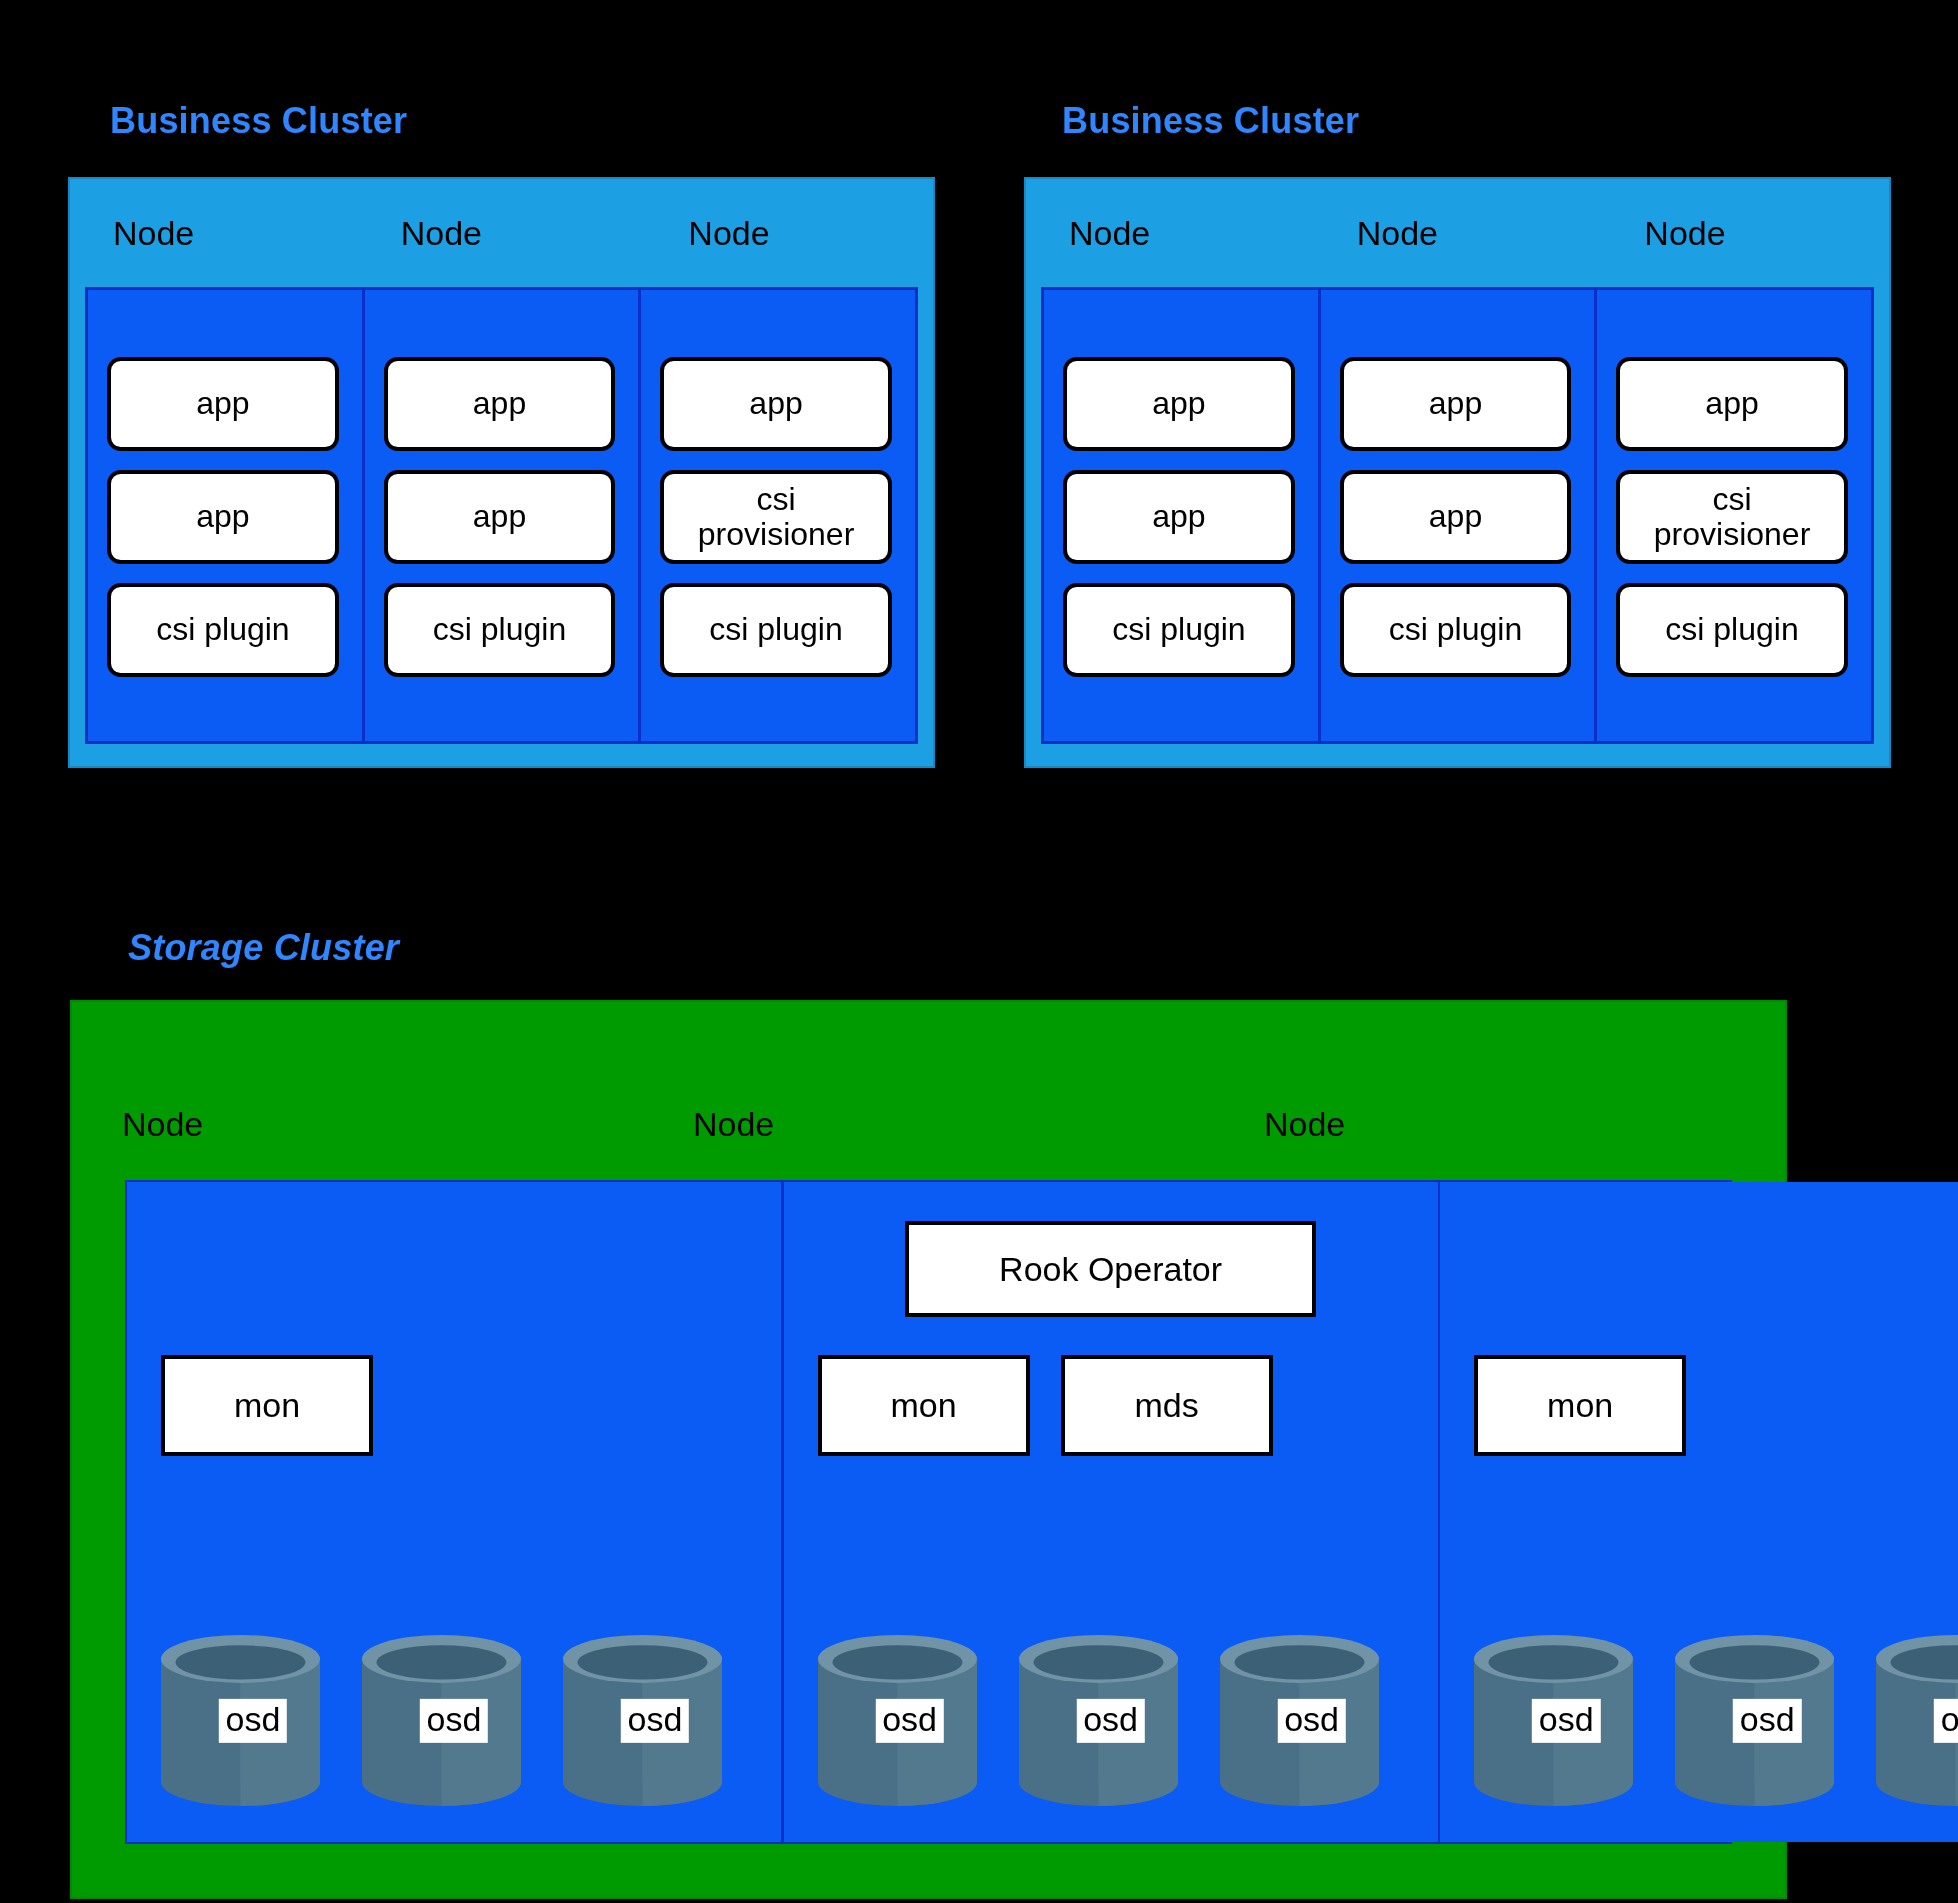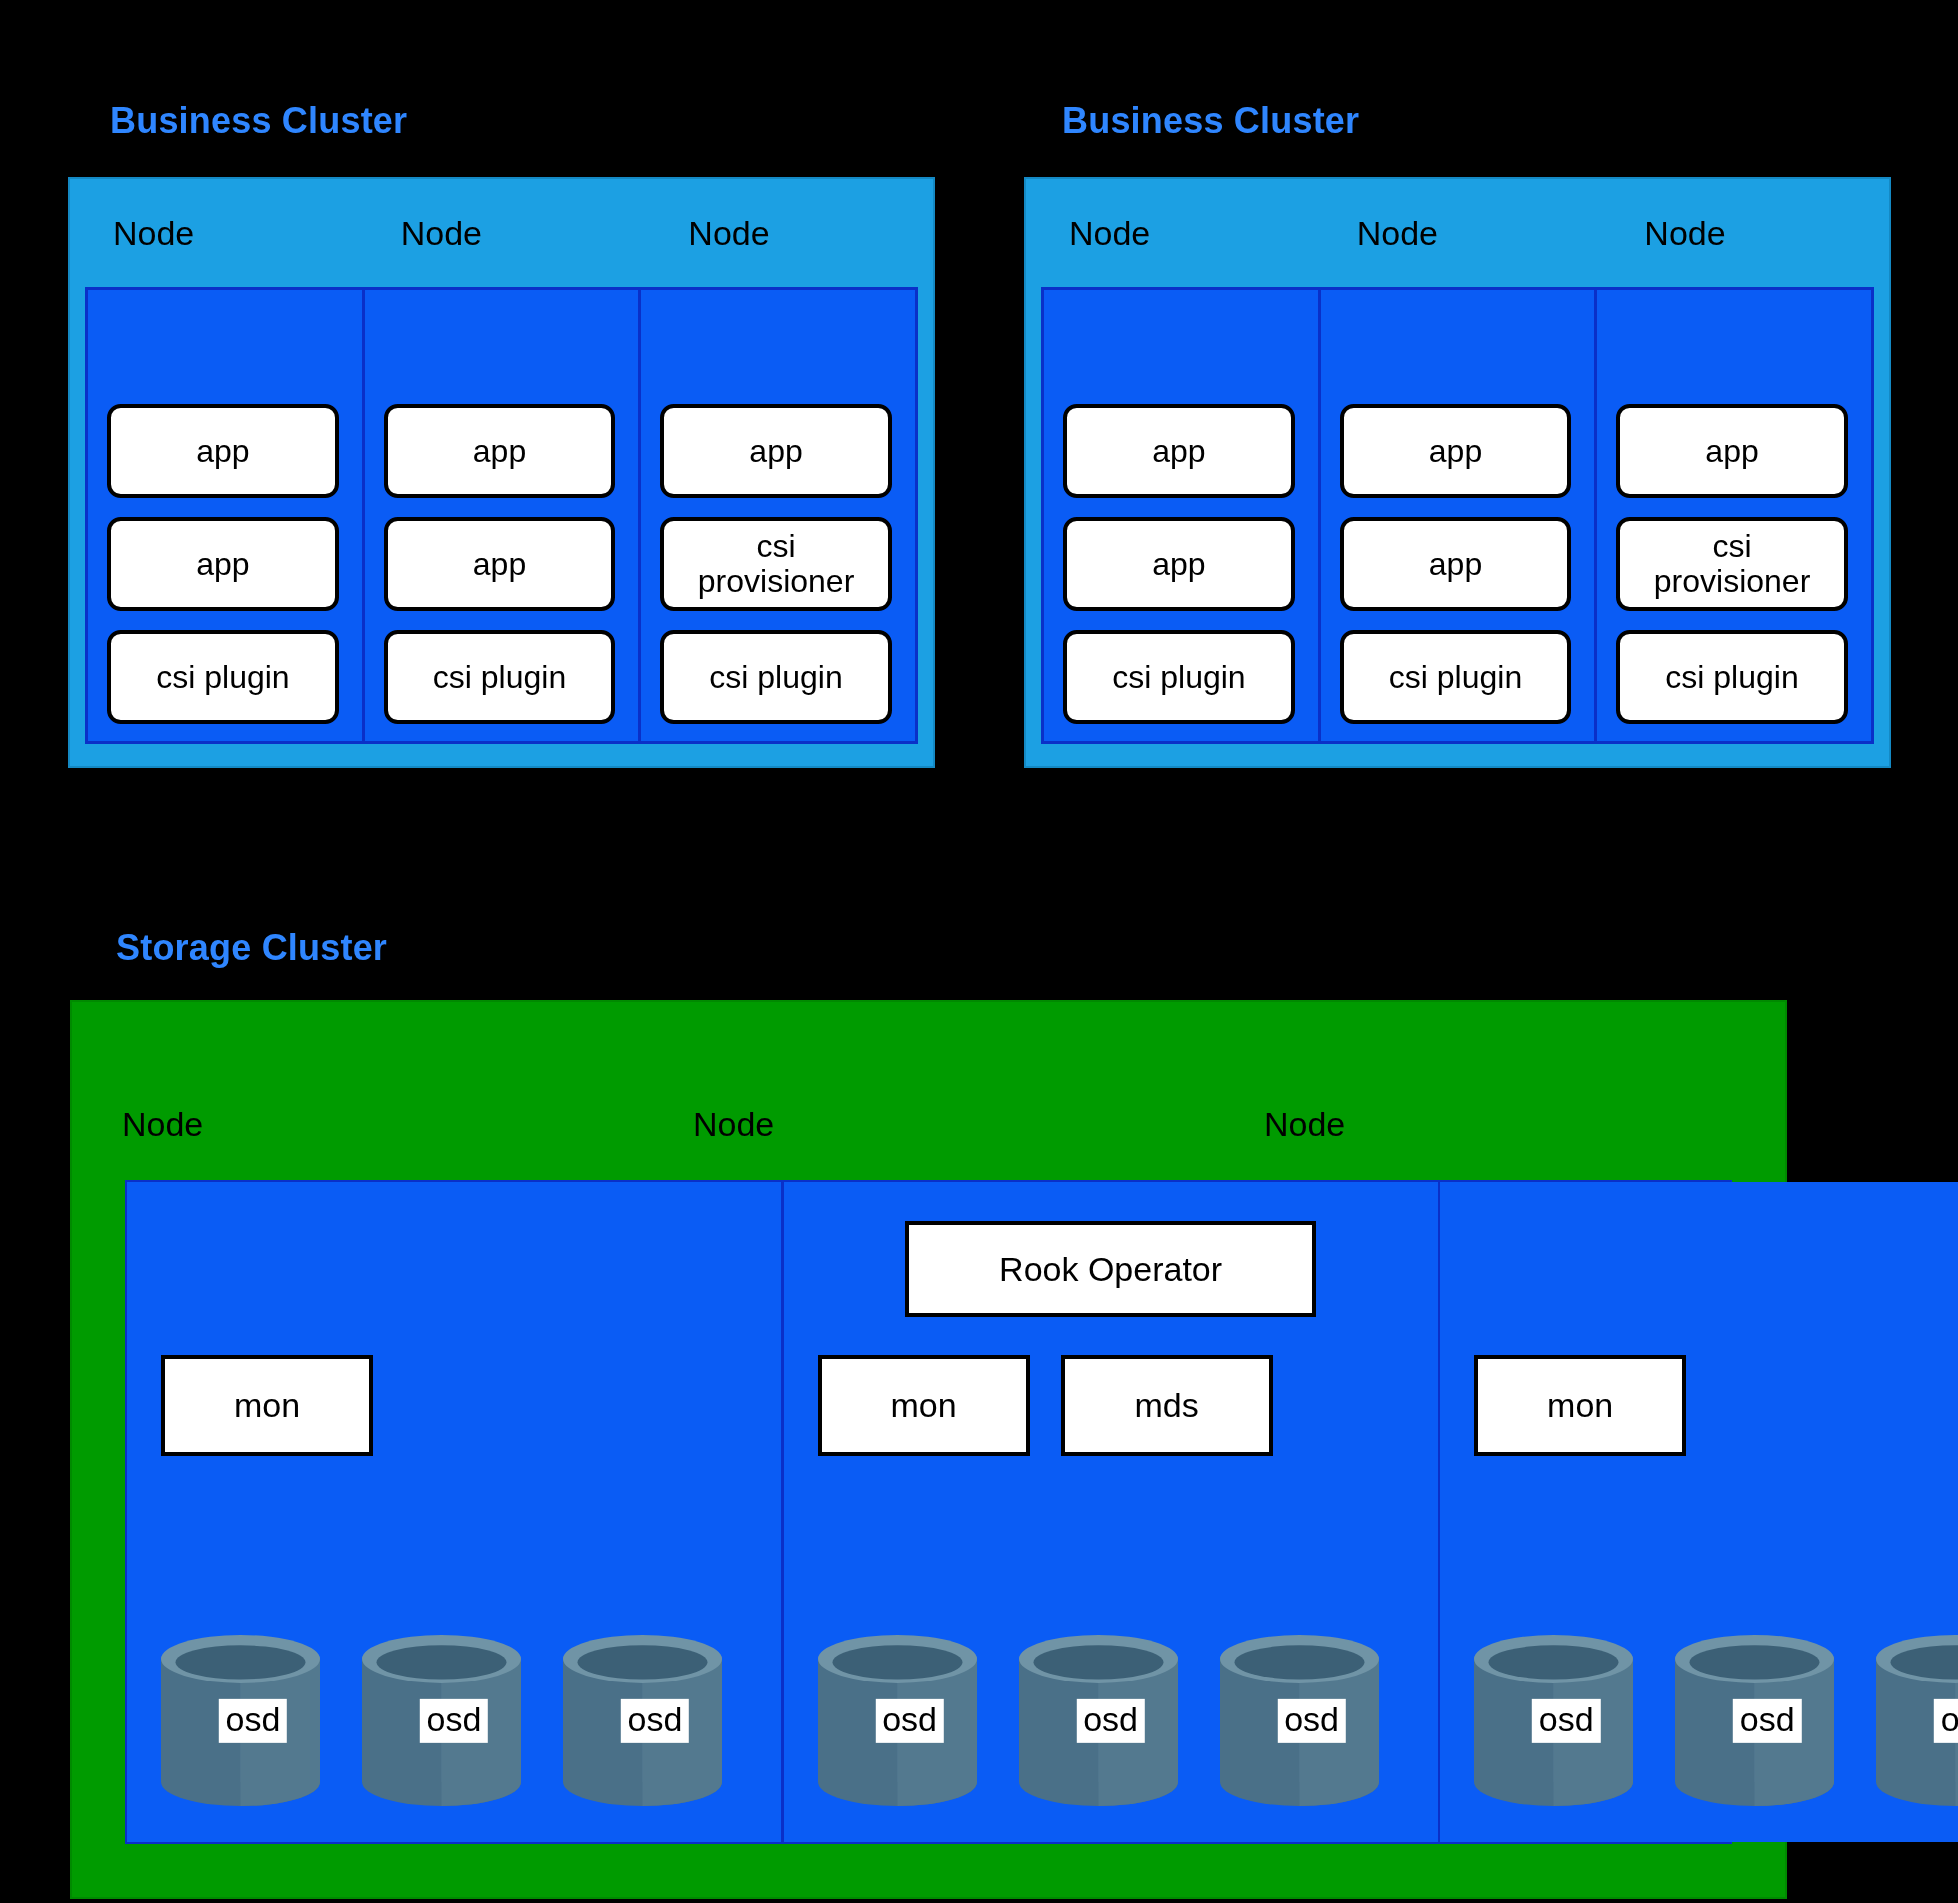--- a/index.html
+++ b/index.html
@@ -51,21 +51,21 @@
     margin: 0 15.4px 22px 15.4px;
     border: 3.4px solid #0A30C8;
     background: #0A30C8;
     gap: 3.4px;
   }
   .biz-node {
     flex: 1 1 0;
     background: #0A5CF5;
     display: flex;
     flex-direction: column;
-    justify-content: flex-end;
+    justify-content: center;
     align-items: center;
     padding: 19px 4px 17px 0;
     gap: 19px;
   }
   .pod {
     background: #FFFFFF;
     border: 4.3px solid #000000;
     border-radius: 13.7px;
     width: 86%;
     height: 94px;
@@ -228,21 +228,21 @@
       </div>
       <div class="biz-node">
         <div class="pod">app</div>
         <div class="pod">csi
 provisioner</div>
         <div class="pod">csi plugin</div>
       </div>
     </div>
   </div>
 
-  <div class="cluster-title" style="left:116px; top:889px;">Storage Cluster</div>
+  <div class="cluster-title" style="left:128px; top:889px;font-style:italic;">Storage Cluster</div>
 
   <div class="storage-cluster" style="left:70px; top:962px; width:1717px; height:899px;">
     <div class="storage-header">
       <div class="node-label">Node</div>
       <div class="node-label">Node</div>
       <div class="node-label">Node</div>
     </div>
 
     <div class="storage-body">
 

